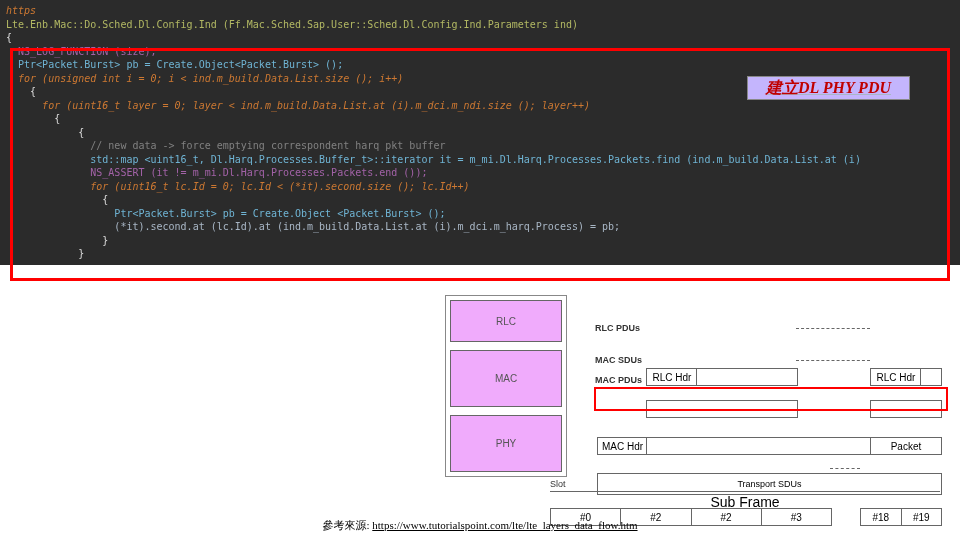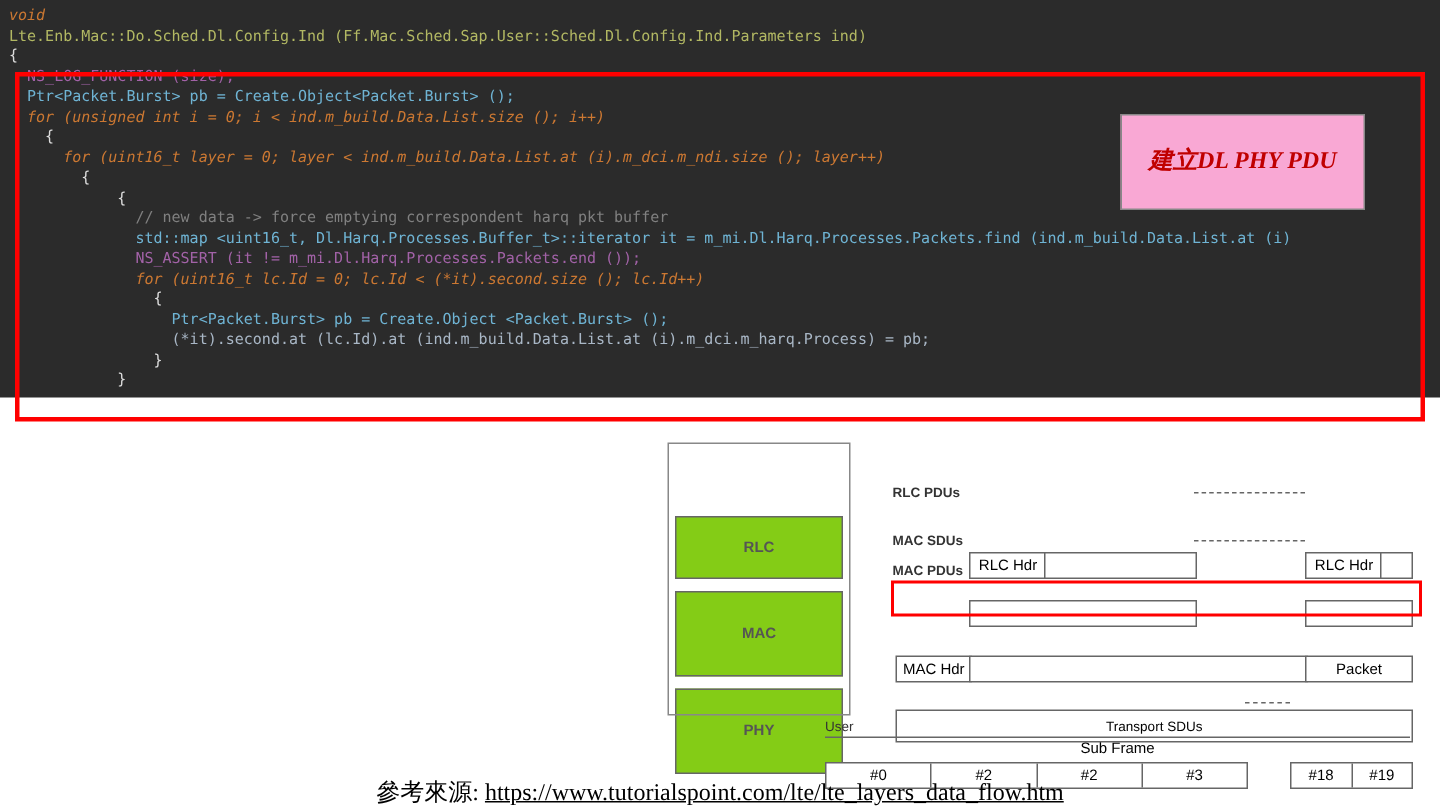--- a/index.html
+++ b/index.html
@@ -31,50 +31,50 @@
     position: absolute;
     border: 3px solid #f00;
     left: 10px;
     right: 10px;
     top: 48px;
     height: 227px;
     pointer-events: none;
   }
   .annotation-box {
     position: absolute;
-    background: #f9a8d4;
+    background: #c4b5fd;
     border: 1px solid #888;
-    padding: 20px 18px;
+    padding: 0 18px;
     right: 50px;
     top: 76px;
     font-family: "Times New Roman", serif;
     font-size: 16px;
+    text-decoration: underline;
   }
   .annotation-box span.zh { color: #c00000; font-style: italic; font-weight: bold;}
   .annotation-box span.en { color: #c00000; font-style: italic; font-weight: bold;}
   .diagram-wrap {
     position: absolute;
     left: 420px;
     top: 295px;
     width: 520px;
     height: 215px;
     font-family: Arial, sans-serif;
     font-size: 10px;
     color: #000;
   }
   .layer-box {
     position: absolute;
     border: 1px solid #666;
-    background: #84cc16;
+    background: #f0abfc;
     display: flex;
     align-items: center;
     justify-content: center;
-    font-weight: bold;
+    font-weight: normal;
     color: #555;
-    margin-top: 44px;
   }
   .pdu-box {
     position: absolute;
     border: 1px solid #666;
     background: #fff;
     height: 16px;
     display: flex;
     align-items: center;
     justify-content: center;
     margin-top: 48px;
@@ -91,31 +91,31 @@
     border-top: 1px dashed #666;
     height: 0;
   }
   .footer {
     position: absolute;
     top: 518px;
     left: 0;
     width: 960px;
     text-align: center;
     font-family: "Times New Roman", serif;
-    font-size: 16px;
+    font-size: 11px;
   }
   .footer a { color: #000; text-decoration: underline; }
   .sub-cell {flex:1;text-align:center;border-right:1px solid #666;height:100%;display:flex;align-items:center;justify-content:center;}
   .sub-cell:last-child{border-right:none;}
 </style>
 </head>
 <body>
 
 <div class="code-area">
-<div class="code-line"><span class="kw">void</span></div>
+<div class="code-line"><span class="kw">https</span></div>
 <div class="code-line"><span class="cls">Lte.Enb.Mac::Do.Sched.Dl.Config.Ind (Ff.Mac.Sched.Sap.User::Sched.Dl.Config.Ind.Parameters ind)</span></div>
 <div class="code-line brace">{</div>
 <div class="code-line"><span class="macro">  NS_LOG_FUNCTION (size);</span></div>
 <div class="code-line"><span class="type">  Ptr&lt;Packet.Burst&gt; pb = Create.Object&lt;Packet.Burst&gt; ();</span></div>
 <div class="code-line"></div>
 <div class="code-line"><span class="kw">  for (unsigned int i = 0; i &lt; ind.m_build.Data.List.size (); i++)</span></div>
 <div class="code-line brace">    {</div>
 <div class="code-line"><span class="kw">      for (uint16_t layer = 0; layer &lt; ind.m_build.Data.List.at (i).m_dci.m_ndi.size (); layer++)</span></div>
 <div class="code-line brace">        {</div>
 <div class="code-line brace">            {</div>
@@ -164,22 +164,22 @@
     <div class="sub-cell">#0</div>
     <div class="sub-cell">#2</div>
     <div class="sub-cell">#2</div>
     <div class="sub-cell">#3</div>
   </div>
   <div class="dashed-line" style="left:410px;top:173px;width:30px"></div>
   <div class="pdu-box" style="left:440px;top:165px;width:80px;display:flex">
     <div class="sub-cell">#18</div>
     <div class="sub-cell">#19</div>
   </div>
-  <div class="label-txt" style="left:130px;top:184px;font-weight:normal">User</div>
-  <div style="position:absolute;left:130px;top:196px;width:390px;border-top:1px solid #666;display:flex;justify-content:center;font-size:10px;padding-top:2px">Sub Frame</div>
+  <div class="label-txt" style="left:130px;top:184px;font-weight:normal">Slot</div>
+  <div style="position:absolute;left:130px;top:196px;width:390px;border-top:1px solid #666;display:flex;justify-content:center;font-size:14px;padding-top:2px">Sub Frame</div>
 
   <div class="dashed-line" style="left:376px;top:33px;width:74px"></div>
   <div class="dashed-line" style="left:376px;top:65px;width:74px"></div>
 </div>
 
 <div class="footer">
   <span>參考來源: </span><a href="#">https://www.tutorialspoint.com/lte/lte_layers_data_flow.htm</a>
 </div>
 
 </body></html>

